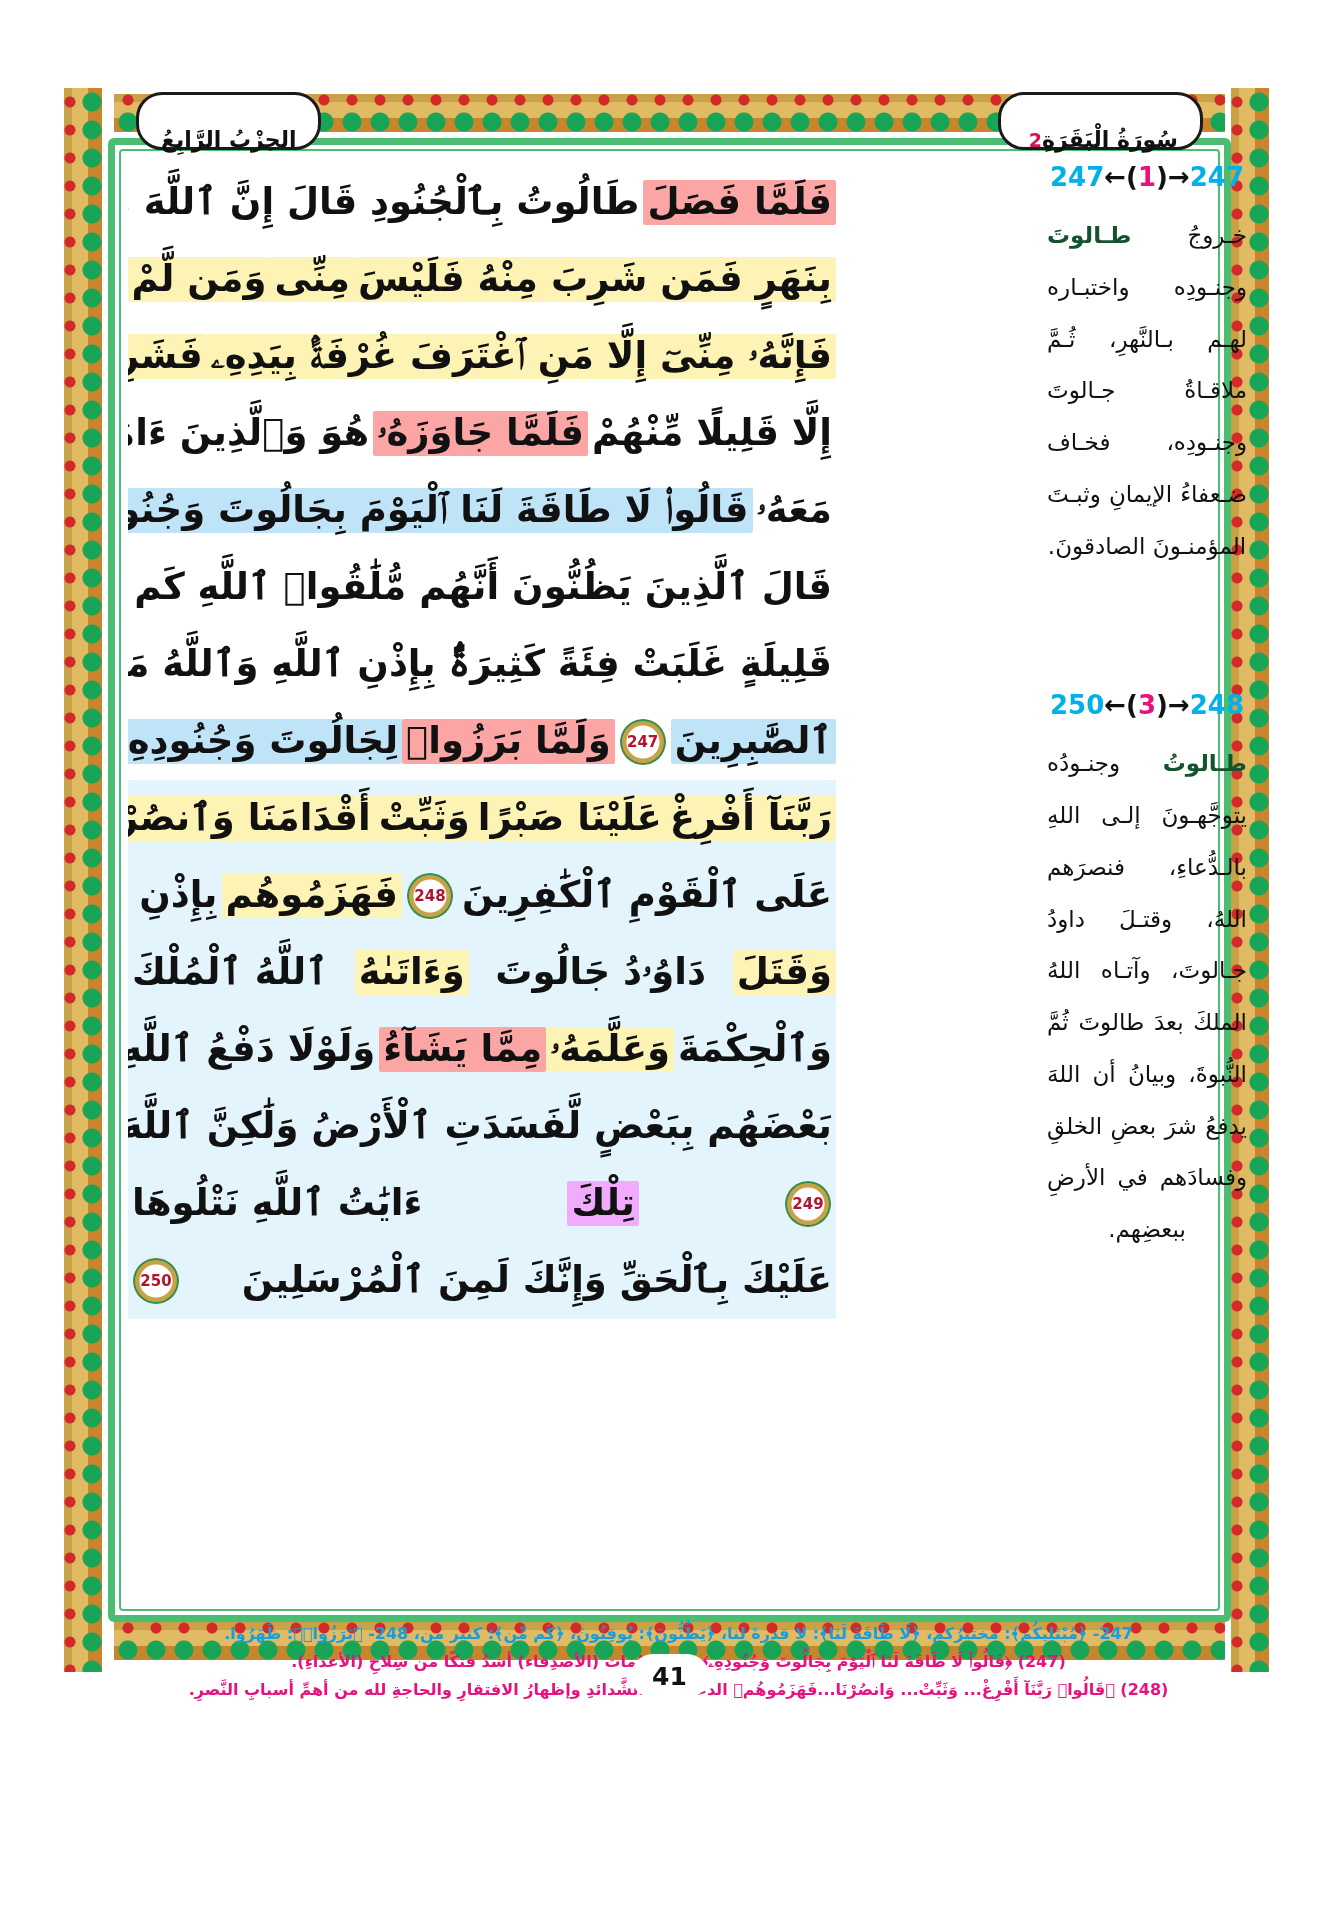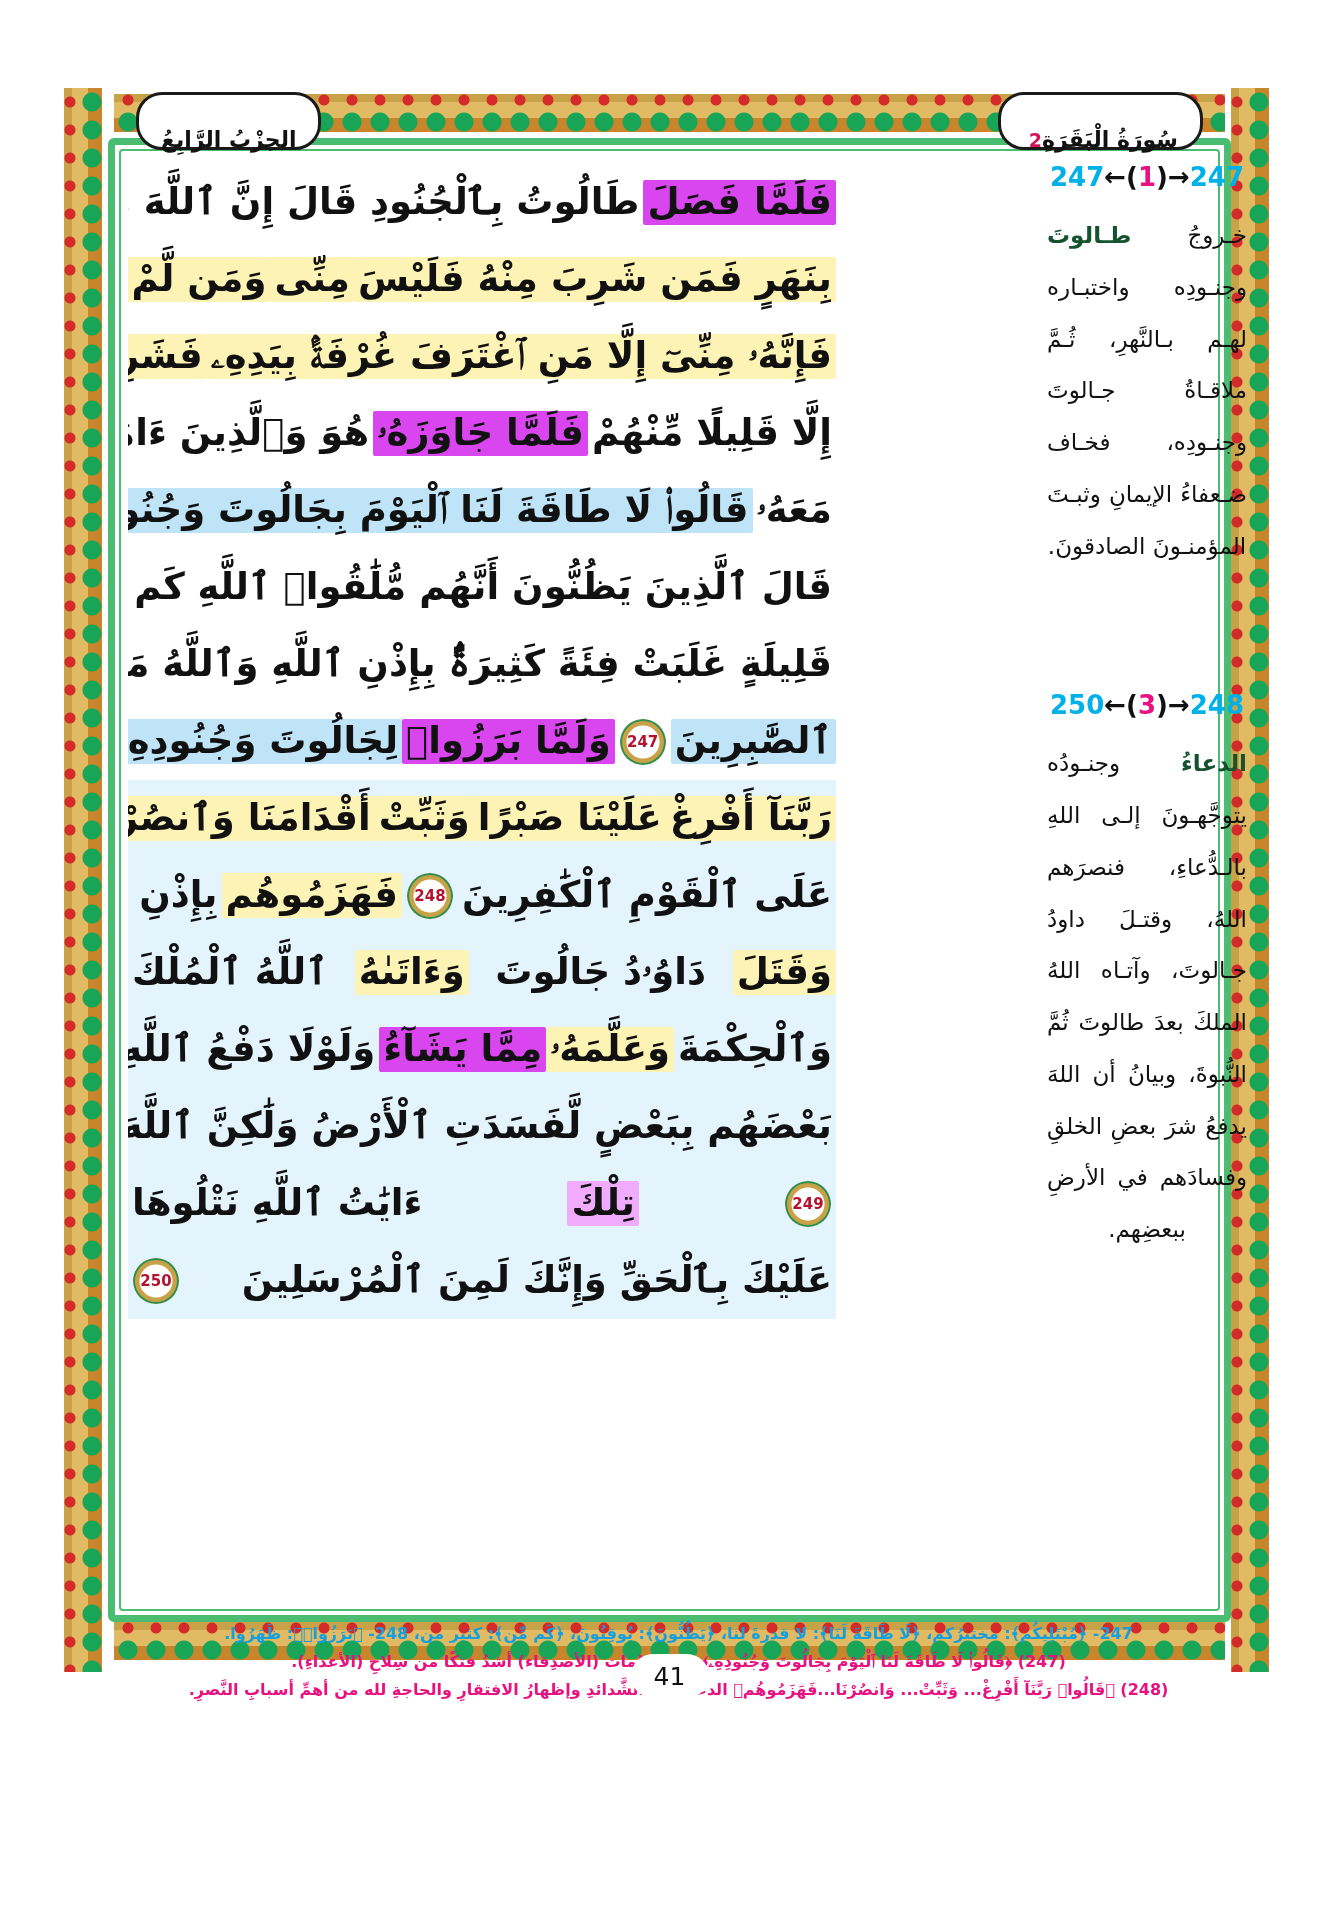--- a/index.html
+++ b/index.html
@@ -101,21 +101,21 @@
   }
   .ayah-line .seg{
     font-size:37px;
     font-weight:bold;
     color:#111;
     font-family:"DejaVu Sans","Liberation Sans",sans-serif;
     line-height:1.05;
     padding:3px 4px;
     border-radius:2px;
   }
-  .hl-pink{background:#d946ef;}
+  .hl-pink{background:#fca5a5;}
   .hl-yellow{background:#fdf3b4;}
   .hl-blue{background:#bfe3f7;}
   .hl-green{background:#f0abfc;}
   .hl-none{background:transparent;}
   .line-blue-bg{background:#e4f4fc;}
 
   .ayah-mark{
     display:inline-flex;
     align-items:center;justify-content:center;
     width:46px;height:46px;
@@ -162,21 +162,21 @@
 
   
   .pagenum{
     position:absolute;
     left:50%;transform:translateX(-50%);
     bottom:232px;
     width:78px;height:44px;
     background:#ffffff;
     border-radius:22px;
     display:flex;align-items:center;justify-content:center;
-    font-size:25px;font-weight:normal;color:#111;
+    font-size:25px;font-weight:bold;color:#111;
     z-index:30;
   }
 
   
   .footnotes{
     position:absolute;
     left:92px;right:74px;
     top:1620px;
     direction:rtl;
     text-align:center;
@@ -287,21 +287,21 @@
       </div>
     </div>
 
   <div class="sidebar" id="sidebar">
       <div class="sb-block">
         <div class="sb-head"><span>247</span><span class="paren">←(</span><span class="idx">1</span><span class="paren">)→</span><span>247</span></div>
         <div class="sb-body"><span>خـروجُ </span><span class="sb-key">طـالوتَ</span><span> وجنـودِه واختبـاره لهـم بـالنَّهرِ، ثُـمَّ ملاقـاةُ جـالوتَ وجنـودِه، فخـاف ضـعفاءُ الإيمانِ وثبـتَ المؤمنـونَ الصادقونَ.</span></div>
       </div>
       <div class="sb-block sb-block2">
         <div class="sb-head"><span>250</span><span class="paren">←(</span><span class="idx">3</span><span class="paren">)→</span><span>248</span></div>
-        <div class="sb-body"><span class="sb-key">الدعاءُ</span><span> وجنـودُه يتوجَّهـونَ إلـى اللهِ بالـدُّعاءِ، فنصرَهم اللهُ، وقتـلَ داودُ جـالوتَ، وآتـاه اللهُ الملكَ بعدَ طالوتَ ثُمَّ النُّبوةَ، وبيانُ أن اللهَ يدفعُ شرَ بعضِ الخلقِ وفسادَهم في الأرضِ ببعضِهم.</span></div>
+        <div class="sb-body"><span class="sb-key">طـالوتُ</span><span> وجنـودُه يتوجَّهـونَ إلـى اللهِ بالـدُّعاءِ، فنصرَهم اللهُ، وقتـلَ داودُ جـالوتَ، وآتـاه اللهُ الملكَ بعدَ طالوتَ ثُمَّ النُّبوةَ، وبيانُ أن اللهَ يدفعُ شرَ بعضِ الخلقِ وفسادَهم في الأرضِ ببعضِهم.</span></div>
       </div>
     </div>
 
   <div class="pagenum">
     <span>41</span>
   </div>
 
   <div class="footnotes" id="footnotes">
       <div class="fn fn-blue">247- ﴿مُبْتَلِيكُم﴾: مختبرُكم، ﴿لَا طَاقَةَ لَنَا﴾: لا قدرةَ لنا، ﴿يَظُنُّونَ﴾: يُوقِنُونَ، ﴿كَم مِّن﴾: كثير من، 248- ﴿بَرَزُوا۟﴾: ظَهَرُوا.</div>
       <div class="fn fn-pink">(247) ﴿قَالُوا۟ لَا طَاقَةَ لَنَا ٱلْيَوْمَ بِجَالُوتَ وَجُنُودِهِۦ﴾ بعضُ كلمات (الأصدِقاء) أشدُ فتكًا من سِلاحِ (الأعداءِ).</div>

